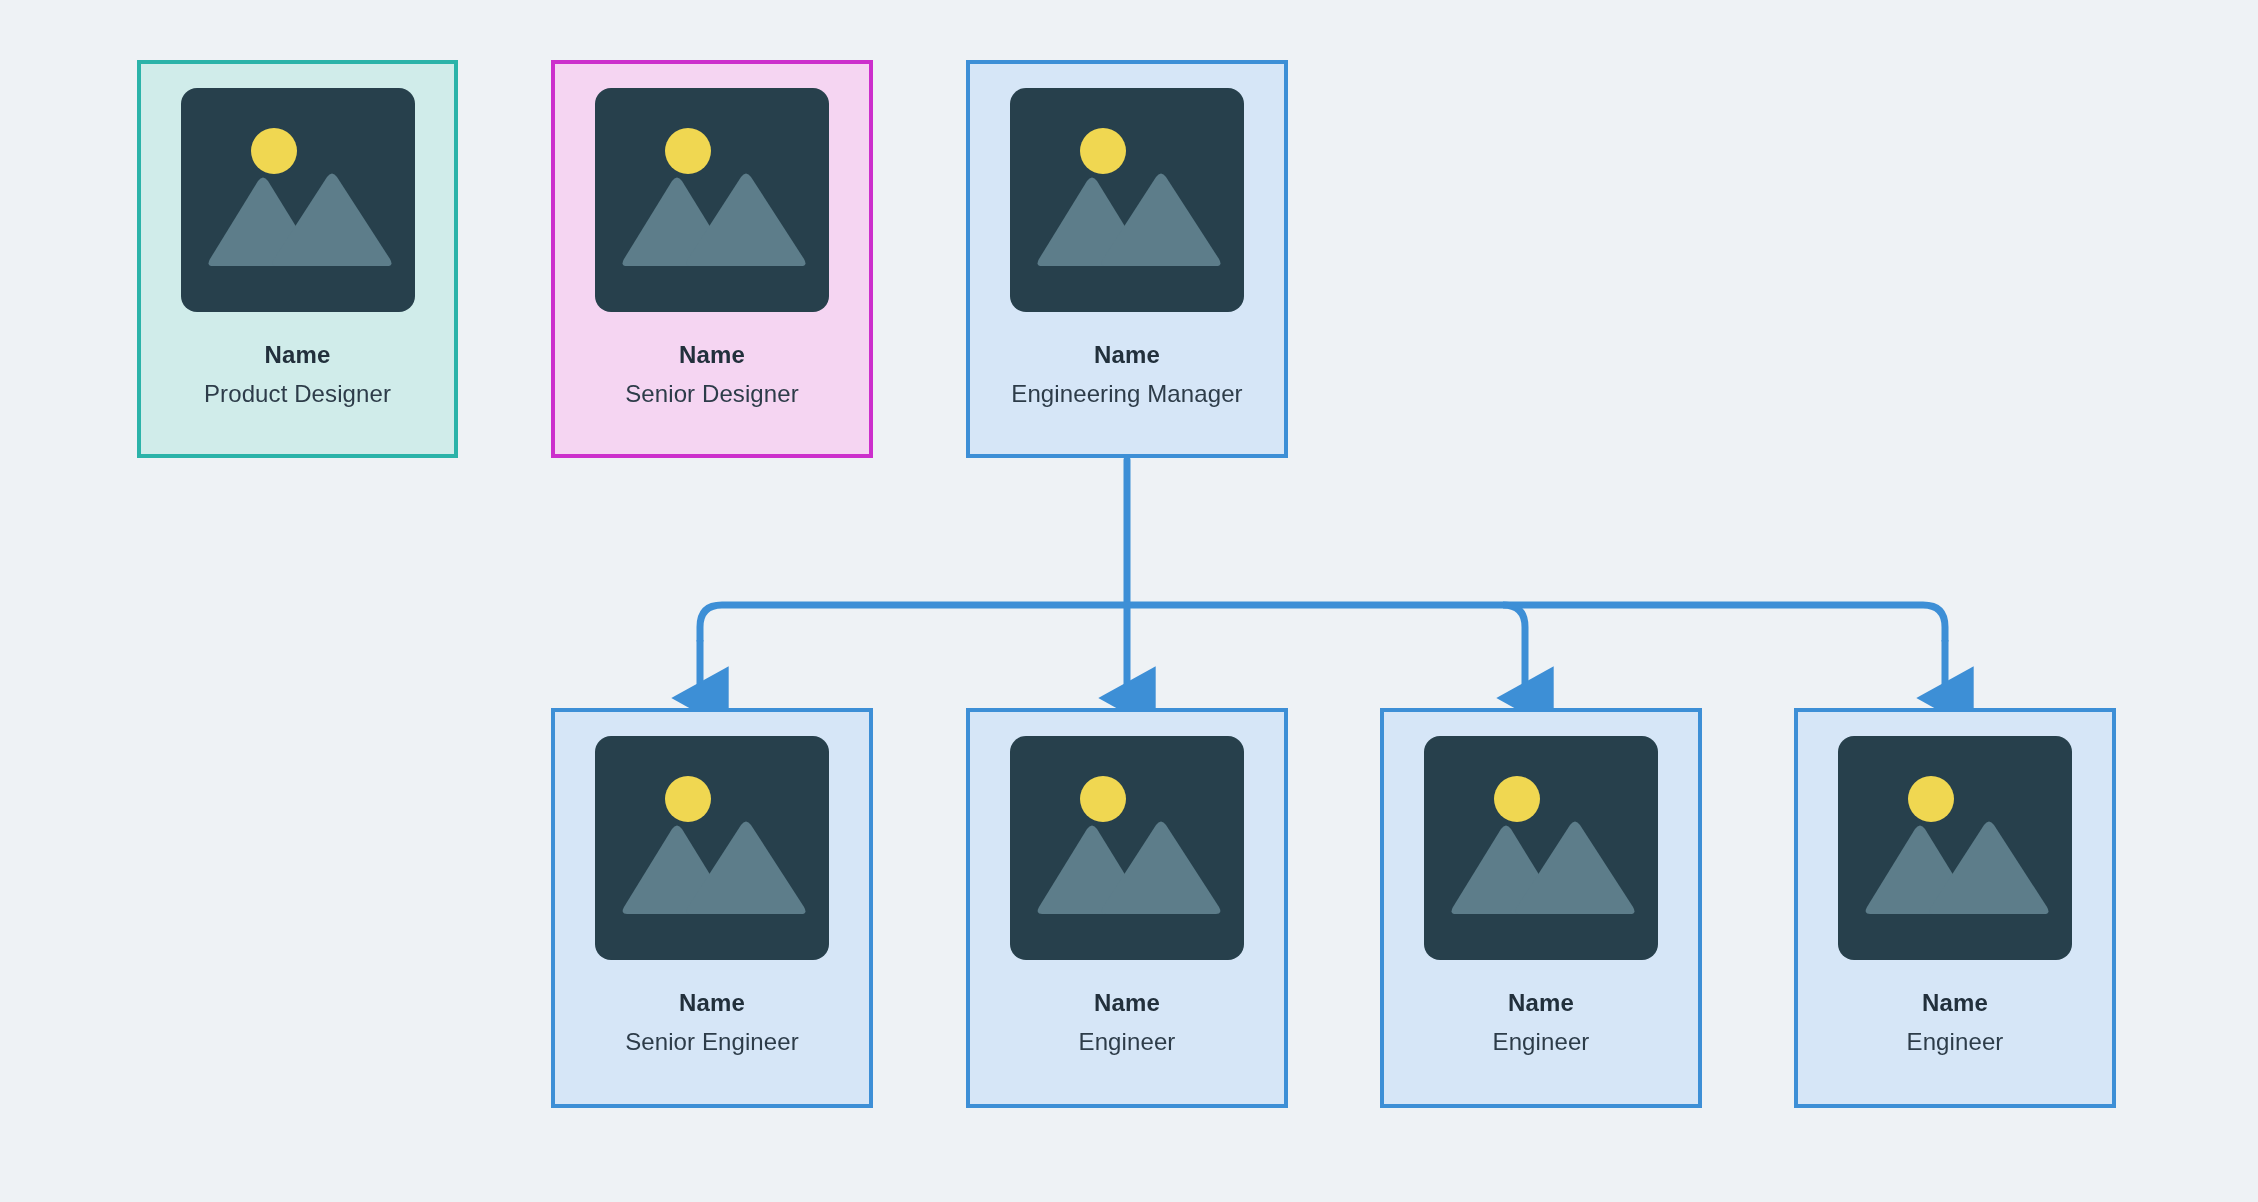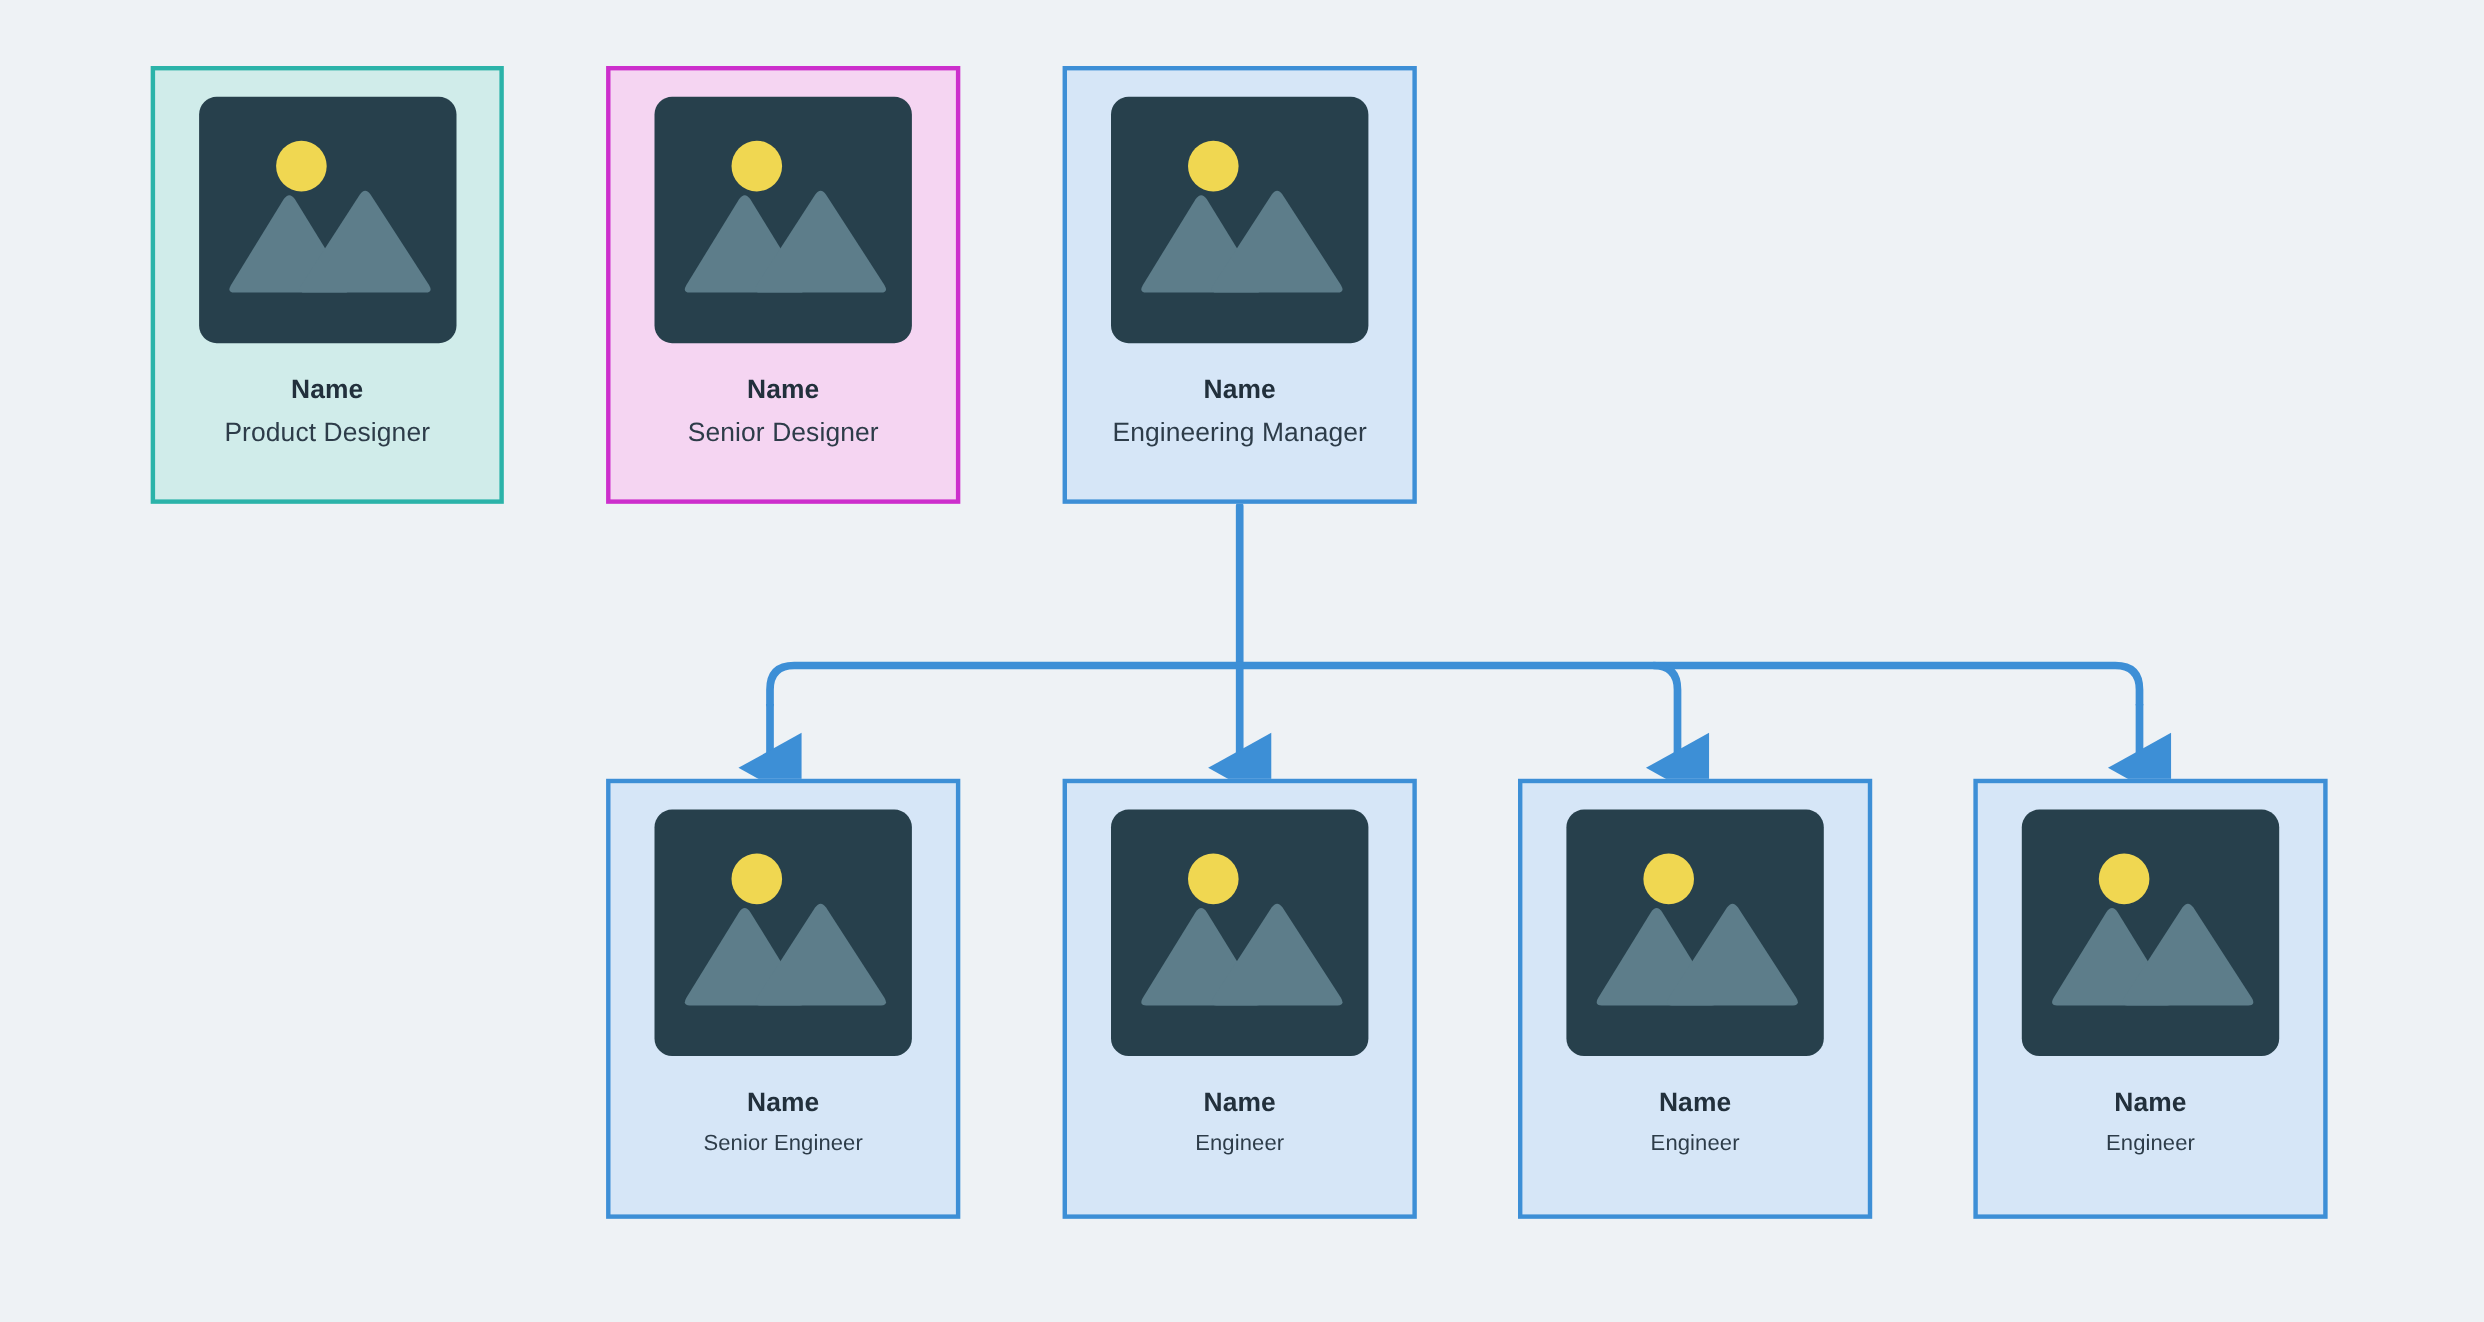--- a/index.html
+++ b/index.html
@@ -79,21 +79,21 @@
   
   .row-top .card-photo    { width: 234px; height: 224px; margin-top: 24px; }
   .row-top .card-text     { margin-top: 28px; }
   .row-top .card-name     { font-size: 24px; }
   .row-top .card-role     { font-size: 24px; margin-top: 8px; }
 
   
   .row-bottom .card-photo { width: 234px; height: 224px; margin-top: 24px; }
   .row-bottom .card-text  { margin-top: 28px; }
   .row-bottom .card-name  { font-size: 24px; }
-  .row-bottom .card-role  { font-size: 20px; margin-top: 8px; }
+  .row-bottom .card-role  { font-size: 24px; margin-top: 8px; }
 </style>
 </head>
 <body>
 
 <div id="chart-root">
 
   <svg id="connector-layer" viewBox="0 0 2258 1202" width="2258" height="1202" aria-hidden="true">
     <defs>
       <marker id="arrowhead" markerWidth="10" markerHeight="9" refX="4.6" refY="4.5" orient="auto" markerUnits="strokeWidth">
         <path d="M 0.2 0.4 L 9.3 0.4 L 4.75 8.6 Z" fill="#3d8fd6"></path>

